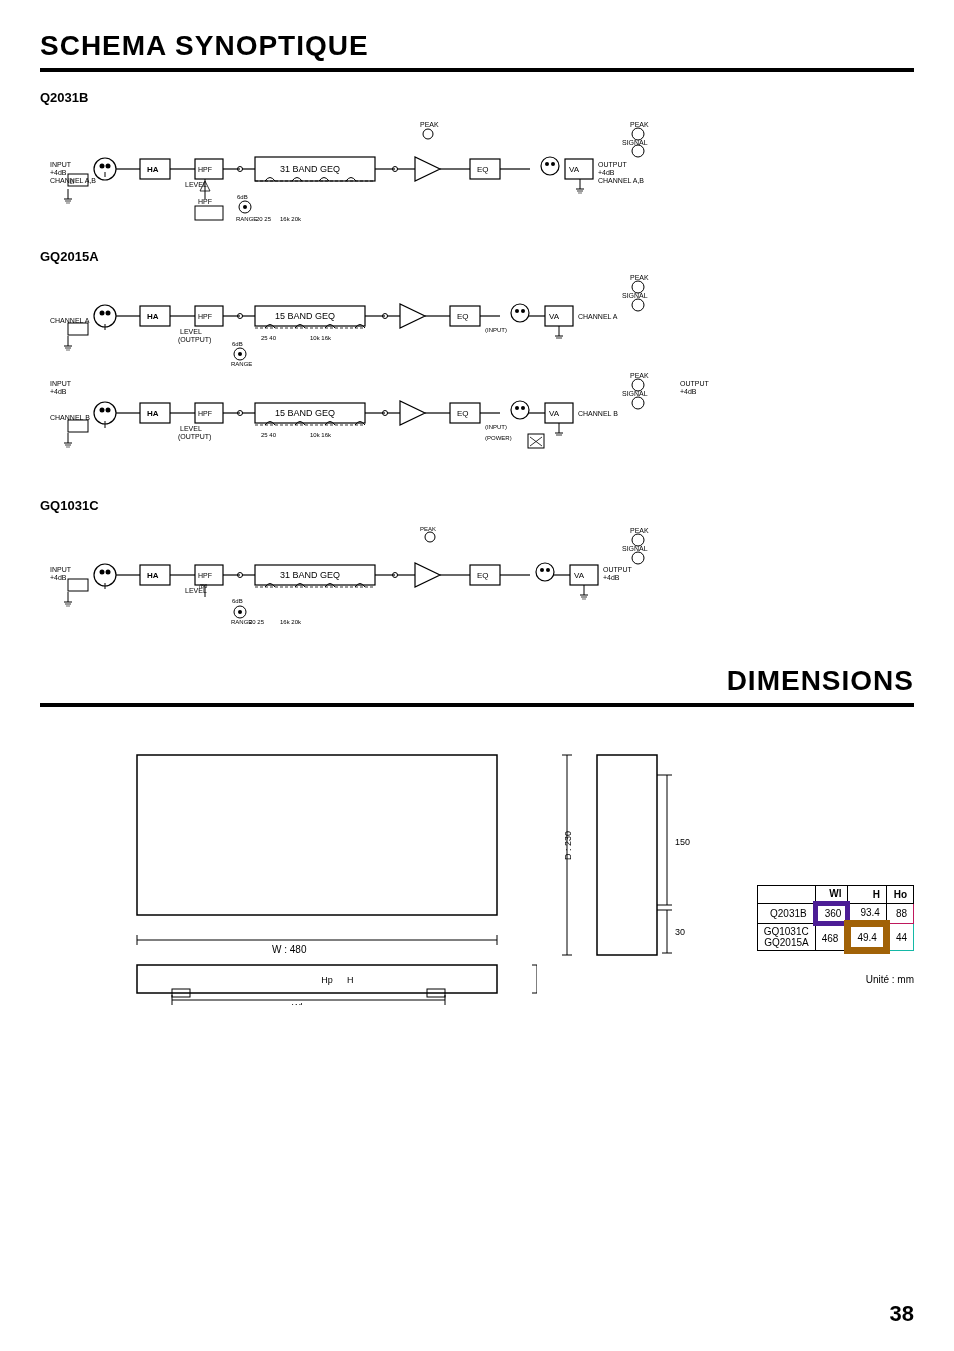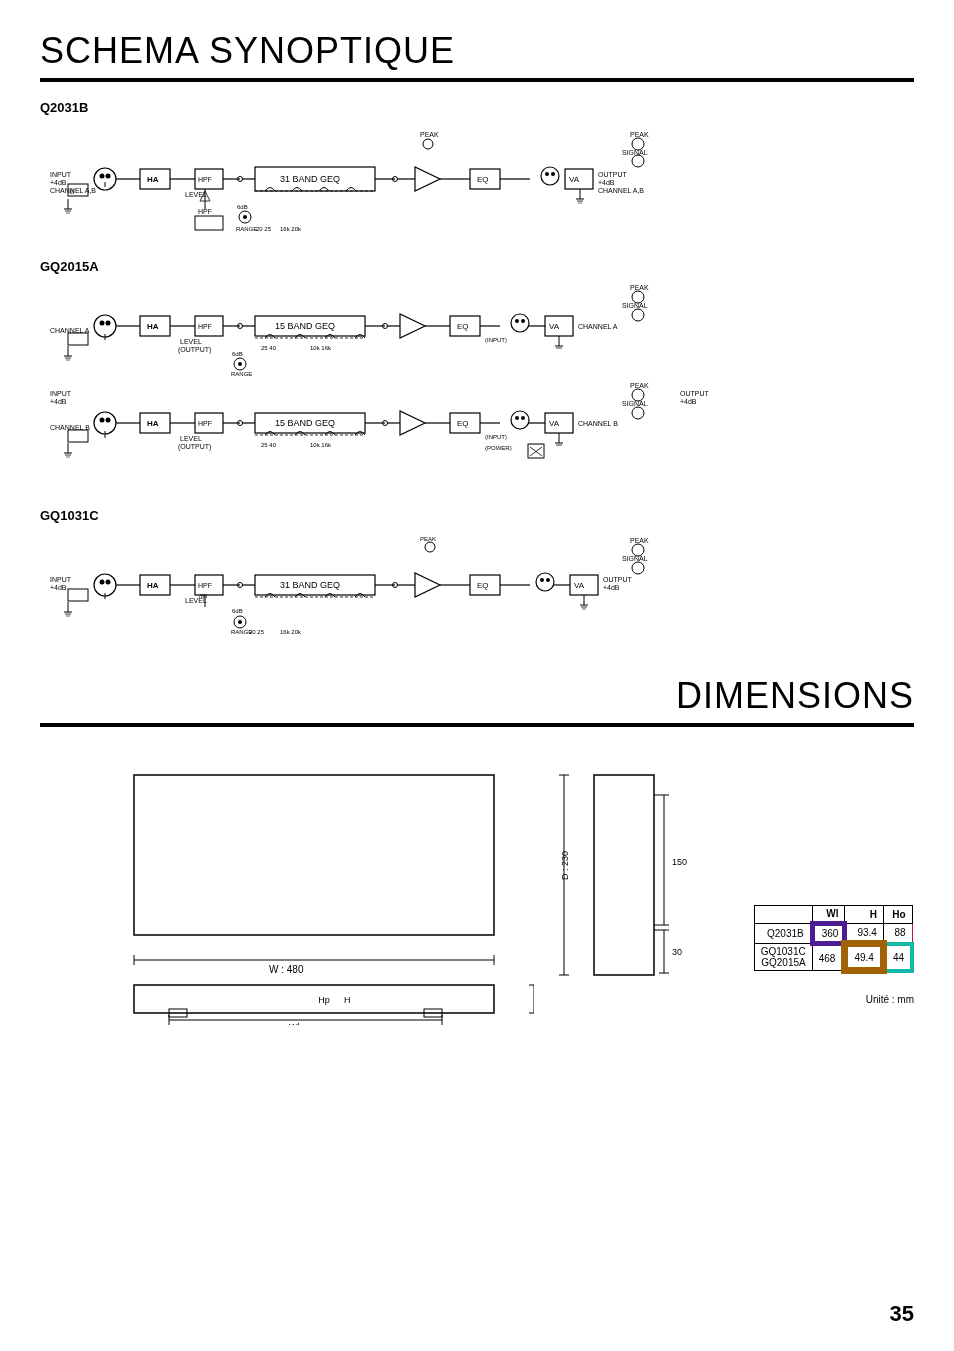--- a/index.html
+++ b/index.html
@@ -12,22 +12,22 @@
       overflow: hidden;
     }
     .page {
       width: 954px;
       min-height: 1351px;
       background: #fff;
       padding: 30px 40px 30px 40px;
       position: relative;
     }
     .section-title {
-      font-size: 36px;
-      font-weight: 400;
+      font-size: 28px;
+      font-weight: 700;
       letter-spacing: 1px;
       margin-bottom: 6px;
       color: #000;
     }
     .section-divider {
       height: 4px;
       background: #000;
       margin-bottom: 18px;
     }
     .model-label {
@@ -504,24 +504,24 @@
             <tr>
               <td style="border:1px solid #000; padding:2px 6px;">Q2031B</td>
               <td style="border:5px solid #4c1d95; padding:2px 4px;">360</td>
               <td style="border:1px solid #000; padding:2px 6px;margin-top:27px;">93.4</td>
               <td style="border:1px solid #be185d; padding:2px 6px;">88</td>
             </tr>
             <tr>
               <td style="border:1px solid #000; padding:2px 6px;">GQ1031C<br>GQ2015A</td>
               <td style="border:1px solid #000; padding:2px 6px;">468</td>
               <td style="border:7px solid #a16207; padding:2px 6px;">49.4</td>
-              <td style="border:4px solid #14b8a6; padding:2px 6px;">44</td>
+              <td style="border:1px solid #14b8a6; padding:2px 6px;">44</td>
             </tr>
           </tbody>
         </table>
         <div style="margin-top:20px; font-size:10px; font-family:Arial;">Unité : mm</div>
       </div>
     </div>
   </div>
 
-  <div class="page-number">35</div>
+  <div class="page-number">38</div>
 
 </div>
 
 </body></html>

